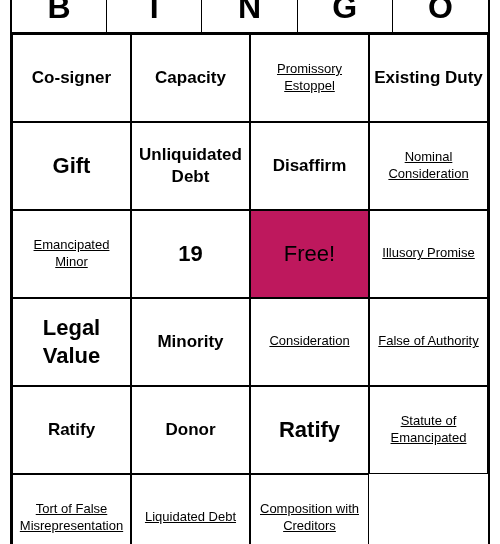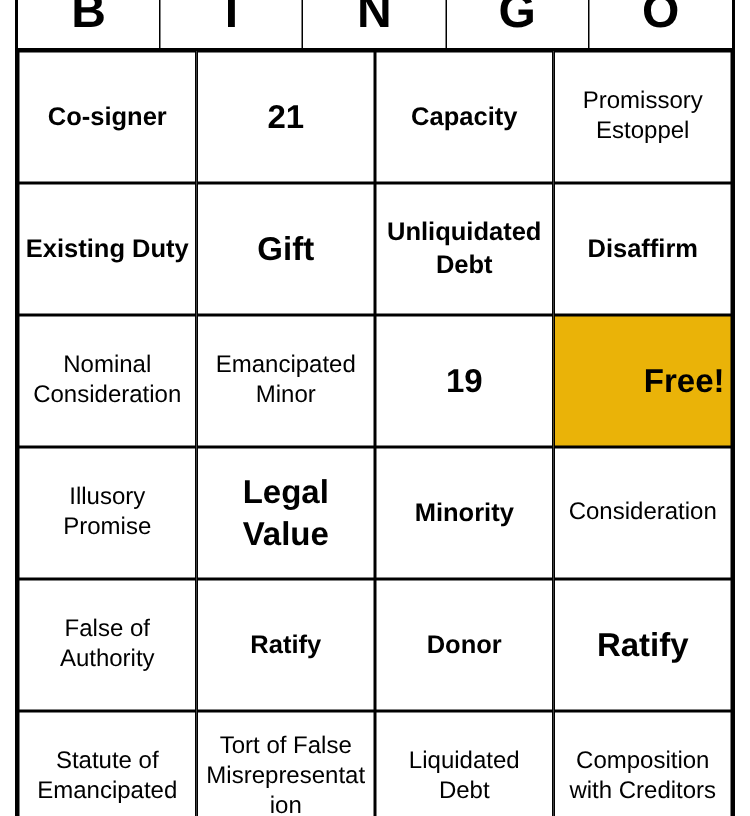--- a/index.html
+++ b/index.html
@@ -52,49 +52,46 @@
     }
     .bingo-cell.large-text {
       font-size: 22px;
       font-weight: bold;
     }
     .bingo-cell.medium-text {
       font-size: 17px;
       font-weight: bold;
     }
     .bingo-cell.small-text {
-      font-size: 16px;
+      font-size: 13px;
+      text-decoration: underline;
     }
     .bingo-cell.free {
-      background-color: #eab308;
+      background-color: #be185d;
       font-size: 22px;
-      font-weight: bold;
-      justify-content: flex-end;
+      font-weight: normal;
     }
     .cell-text {
       display: block;
     }
   </style>
 </head>
 <body>
 
 <div class="bingo-card">
   <div class="bingo-header">
   <div class="bingo-header-cell">B</div>
       <div class="bingo-header-cell">I</div>
       <div class="bingo-header-cell">N</div>
       <div class="bingo-header-cell">G</div>
       <div class="bingo-header-cell">O</div>
     </div>
   <div class="bingo-grid">
   <div class="bingo-cell medium-text">
         <span class="cell-text">Co-signer</span>
-      </div>
-      <div class="bingo-cell large-text">
-        <span class="cell-text">21</span>
       </div>
       <div class="bingo-cell medium-text">
         <span class="cell-text">Capacity</span>
       </div>
       <div class="bingo-cell small-text">
         <span class="cell-text">Promissory Estoppel</span>
       </div>
       <div class="bingo-cell medium-text">
         <span class="cell-text">Existing Duty</span>
       </div>

